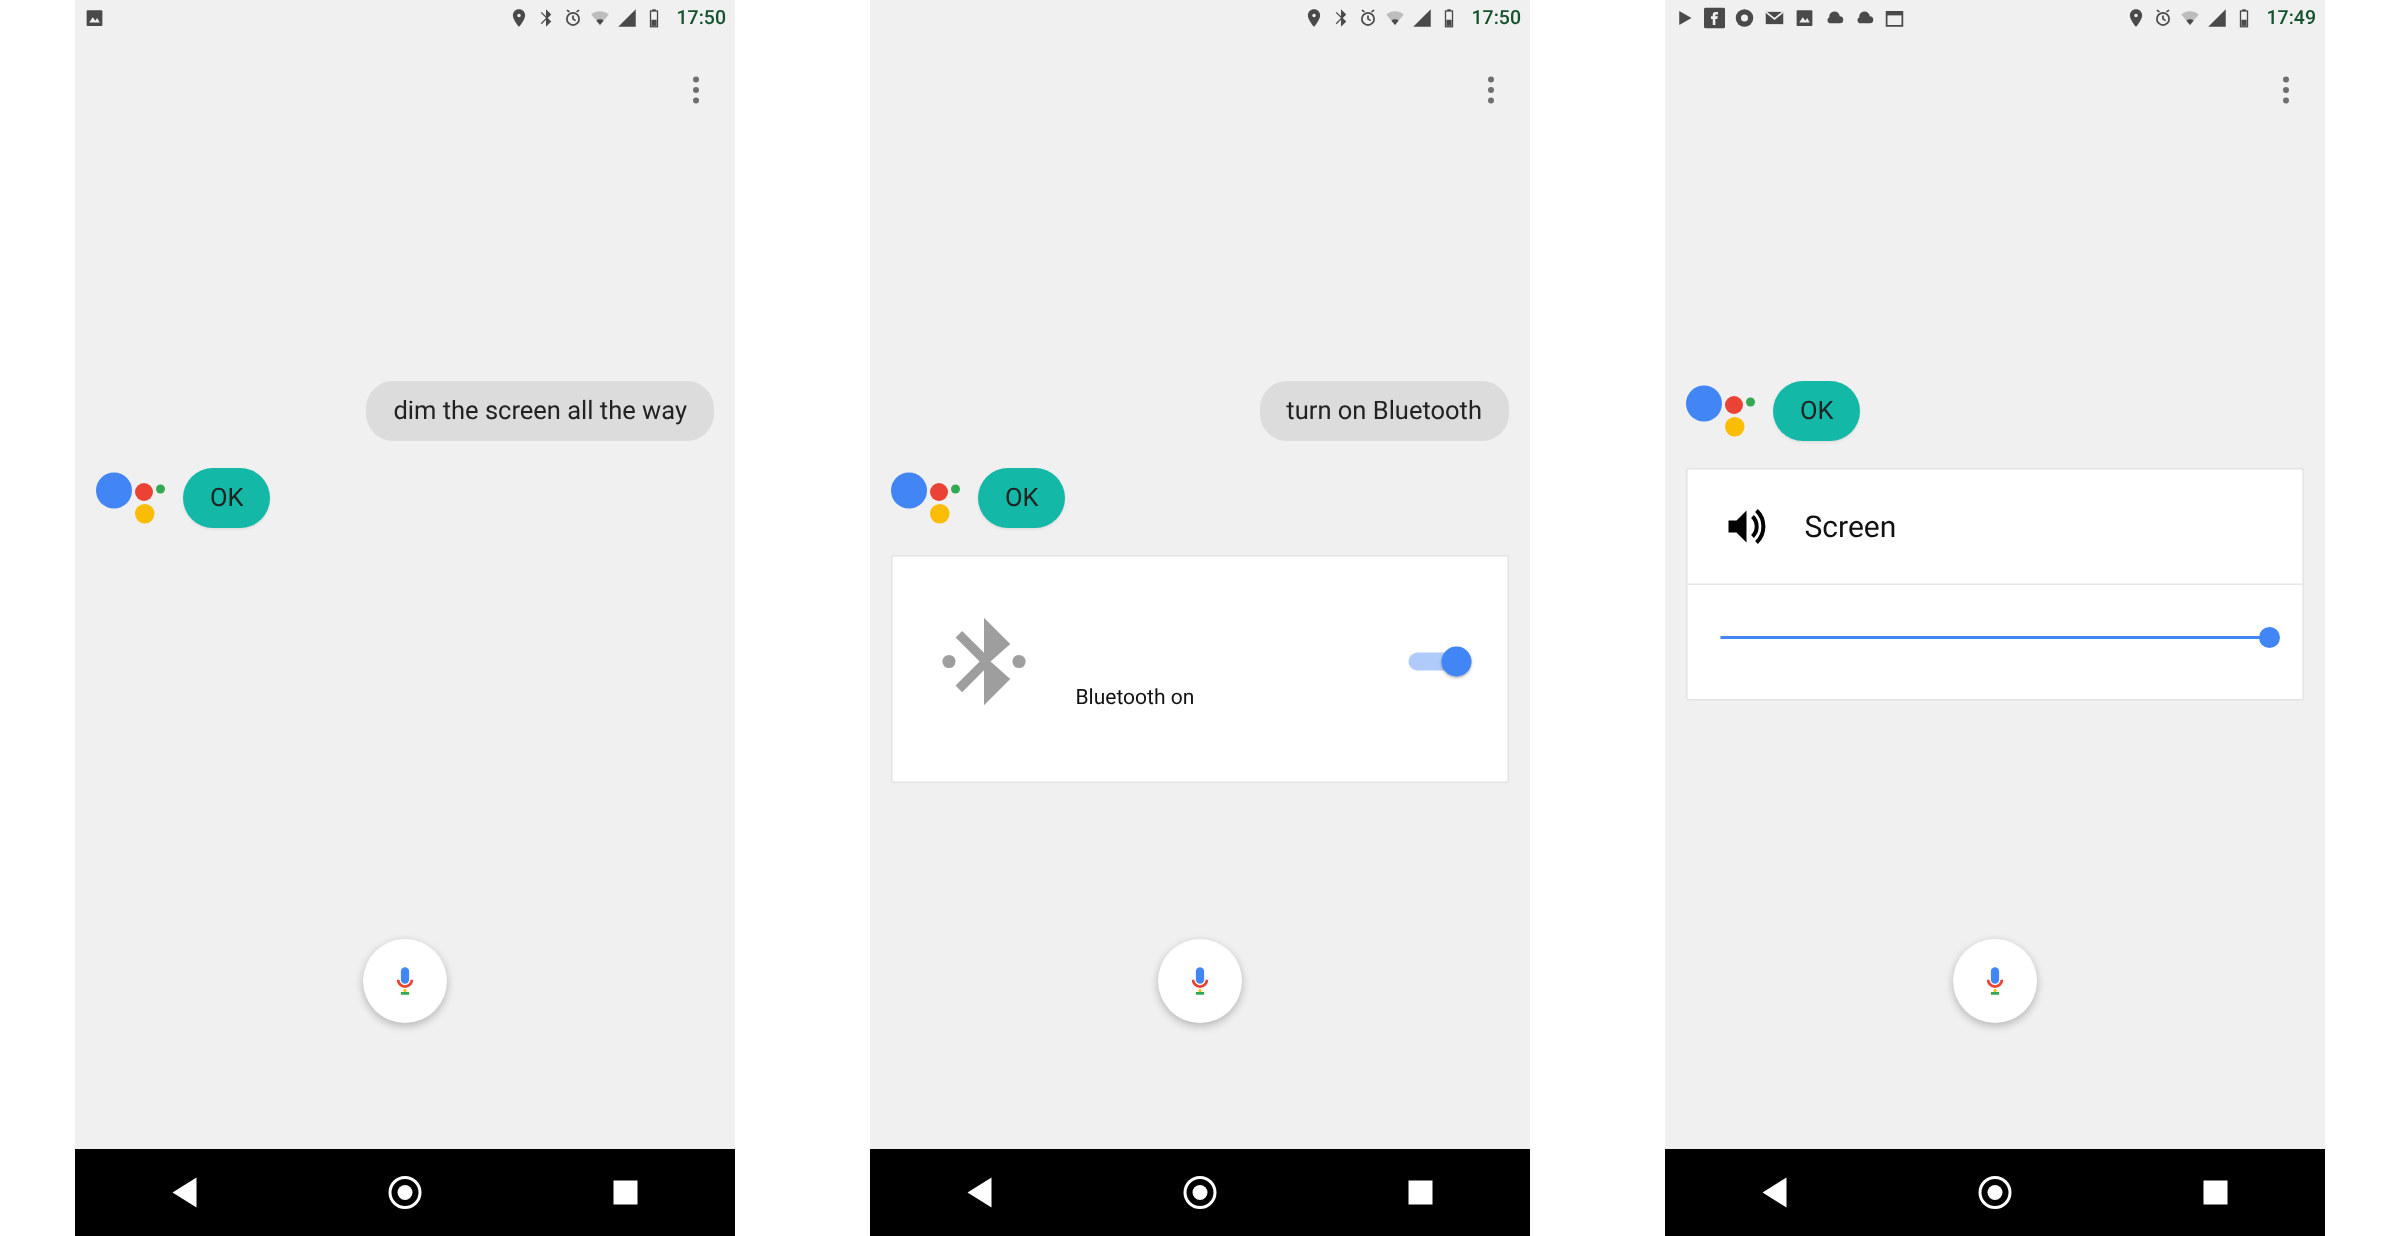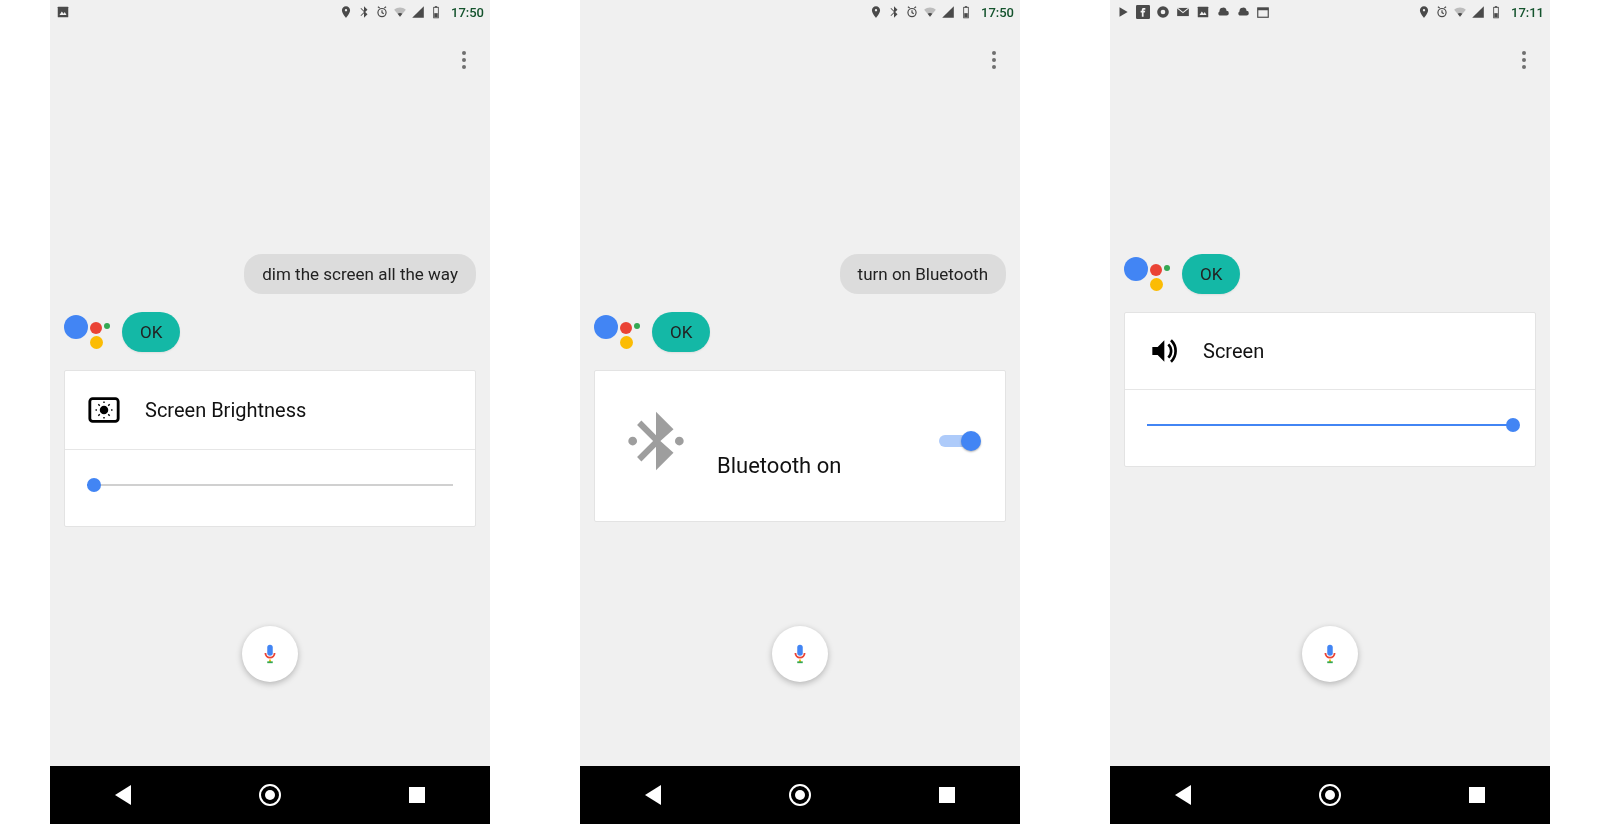--- a/index.html
+++ b/index.html
@@ -148,21 +148,21 @@
     background:#4285F4; border-radius:50%;
     box-shadow: 0 1px 2px rgba(0,0,0,0.3);
   }
   
   .bt-body {
     display: flex;
     align-items: center;
     gap: 26px;
     padding: 30px 26px 40px 26px;
   }
-  .bt-label { font-size: 22px; color:#111; flex:1;margin-top:48px; }
+  .bt-label { font-size: 14px; color:#111; flex:1;margin-top:48px; }
   
   .fab {
     position: absolute;
     left: 50%;
     bottom: 84px;
     transform: translateX(-50%);
     width: 56px; height: 56px;
     background: #fff;
     border-radius: 50%;
     box-shadow: 0 2px 6px rgba(0,0,0,0.25);
@@ -261,41 +261,20 @@
     <div class="assistant-row">
       <div class="assistant-logo">
         <div class="c1"></div>
           <div class="c2"></div>
           <div class="c3"></div>
           <div class="c4"></div>
       </div>
       <div class="assistant-reply">OK</div>
     </div>
 
-    <div class="card">
-      <div class="card-header">
-        <span>
-          <svg width="34" height="34" viewBox="0 0 24 24">
-              <rect x="2" y="4" width="20" height="16" rx="2" stroke="#000" stroke-width="2" fill="none"></rect>
-              <circle cx="12" cy="12" r="3" fill="#000"></circle>
-              <path d="M12 6v1M12 17v1M6 12h1M17 12h1M8 8l1 1M15 15l1 1M16 8l-1 1M8 16l1-1" stroke="#000" stroke-width="1"></path>
-            </svg>
-        </span>
-        <div class="card-title">Screen Brightness</div>
-      </div>
-      <div class="card-divider"></div>
-      <div class="card-body">
-        <div class="slider">
-          <div class="track">
-              <div class="fill" style="width:2%"></div>
-            </div>
-          <div class="thumb" style="left:2%"></div>
-        </div>
-      </div>
-    </div>
 
     <div class="fab">
       <svg width="22" height="22" viewBox="0 0 24 24">
         <path d="M12 14a3 3 0 003-3V5a3 3 0 00-6 0v6a3 3 0 003 3z" fill="#4285F4"></path>
         <path d="M7 11a5 5 0 0010 0" stroke="#EA4335" stroke-width="2" fill="none"></path>
         <path d="M12 18v3" stroke="#FBBC04" stroke-width="2"></path>
         <path d="M9 21h6" stroke="#34A853" stroke-width="2"></path>
       </svg>
     </div>
   </div>
@@ -493,21 +472,21 @@
             <path d="M2 22h20V2L2 22z" fill="#4a4a4a"></path>
           </svg>
         </span>
       <span>
           <svg class="sb-ico" viewBox="0 0 24 24">
             <rect x="8" y="4" width="8" height="18" stroke="#4a4a4a" fill="none" stroke-width="1.5"></rect>
             <rect x="10" y="2" width="4" height="2" fill="#4a4a4a"></rect>
             <rect x="9" y="14" width="6" height="7" fill="#4a4a4a"></rect>
           </svg>
         </span>
-      <span class="sb-time">17:11</span>
+      <span class="sb-time">17:49</span>
     </div>
   </div>
 
   <div class="app-body">
     <div class="kebab">
       <div class="dot"></div>
         <div class="dot"></div>
         <div class="dot"></div>
     </div>
     <div class="spacer-top"></div>

